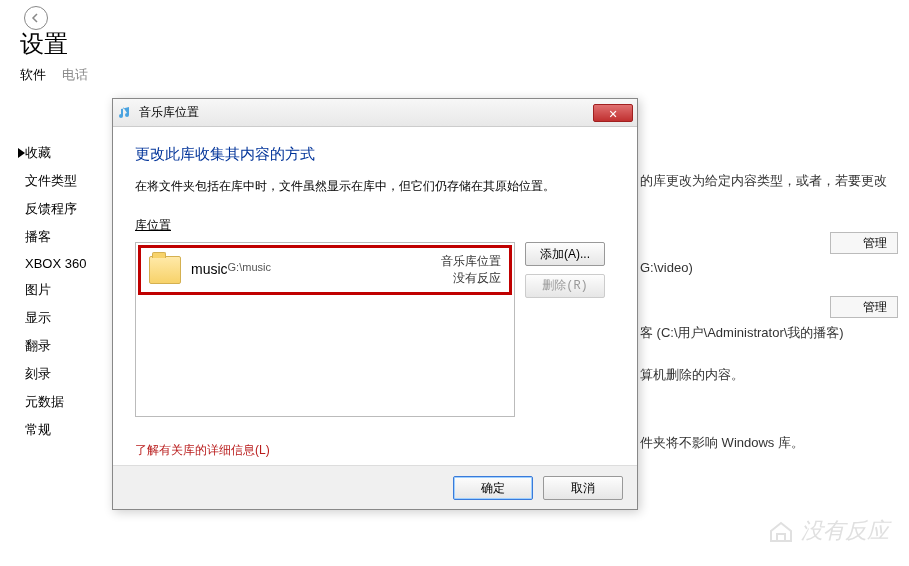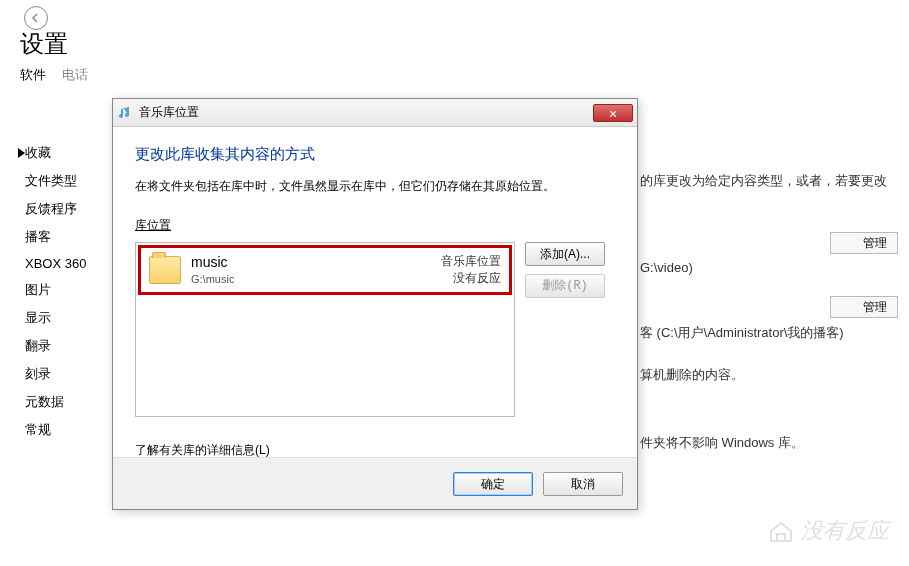--- a/index.html
+++ b/index.html
@@ -29,32 +29,32 @@
 .dialog-body { padding:18px 22px; position:relative; height:calc(100% - 28px); }
 .dialog-heading { color:#003399; font-size:15px; margin-bottom:14px; }
 .dialog-desc { font-size:12px; margin-bottom:22px; }
 .dialog-section-label { font-size:12px; margin-bottom:8px;text-decoration:underline; }
 
 .row { display:flex; gap:10px; }
 .listbox { width:380px; height:175px; border:1px solid #bbb; background:#fff; position:relative; }
 .highlight-row { position:absolute; top:2px; left:2px; right:2px; height:50px; border:3px solid #c00000; display:flex; align-items:center; padding:4px 8px; gap:10px; }
 .folder-icon { width:32px; height:28px; background:linear-gradient(#ffe9a8,#f7d26a); border:1px solid #d4b050; border-radius:2px; position:relative; }
 .folder-icon::before { content:""; position:absolute; top:-5px; left:2px; width:12px; height:5px; background:#f7d26a; border:1px solid #d4b050; border-bottom:none; border-radius:2px 2px 0 0; }
-.folder-text { flex:1; display:flex; flex-direction:column; line-height:1.4; }
+.folder-text { flex:1; display:flex; line-height:1.4; }
 .folder-name { font-size:14px; }
 .folder-path { font-size:11px; color:#555; }
 .folder-status { display:flex; flex-direction:column; line-height:1.4; font-size:12px; color:#333; text-align:right; }
 
 .side-btns { display:flex; flex-direction:column; gap:8px; }
 .win-btn { width:80px; height:24px; border:1px solid #999; background:linear-gradient(#fdfdfd,#e6e6e6); font-size:12px; text-align:center; line-height:22px; border-radius:2px; }
 .win-btn.disabled { color:#999; border-color:#ccc;font-family:Liberation Mono, monospace; }
 
-.link { color:#000000; font-size:12px; position:absolute; bottom:50px; left:22px; }
+.link { color:#b91c1c; font-size:12px; position:absolute; bottom:50px; left:22px; }
 
-.bottom-bar { position:absolute; bottom:0; left:0; right:0; height:52px; background:#f0f0f0; border-top:1px solid #ddd; display:flex; justify-content:flex-end; align-items:center; gap:10px; padding-right:14px; }
+.bottom-bar { position:absolute; bottom:0; left:0; right:0; height:44px; background:#f0f0f0; border-top:1px solid #ddd; display:flex; justify-content:flex-end; align-items:center; gap:10px; padding-right:14px; }
 .bottom-bar .win-btn.primary { border:1px solid #3a7ad9; box-shadow: inset 0 0 0 1px #9fd0ff; }
 
 .watermark { position:absolute; bottom:20px; right:20px; color:#e0e0e0; font-size:22px; font-style:italic; display:flex; align-items:center; gap:6px; }
 </style>
 </head>
 <body>
 
 <div class="back-circle">
   <svg width="12" height="12" viewBox="0 0 12 12">
       <path d="M7 2 L3 6 L7 10" stroke="#888" stroke-width="1.5" fill="none"></path>

